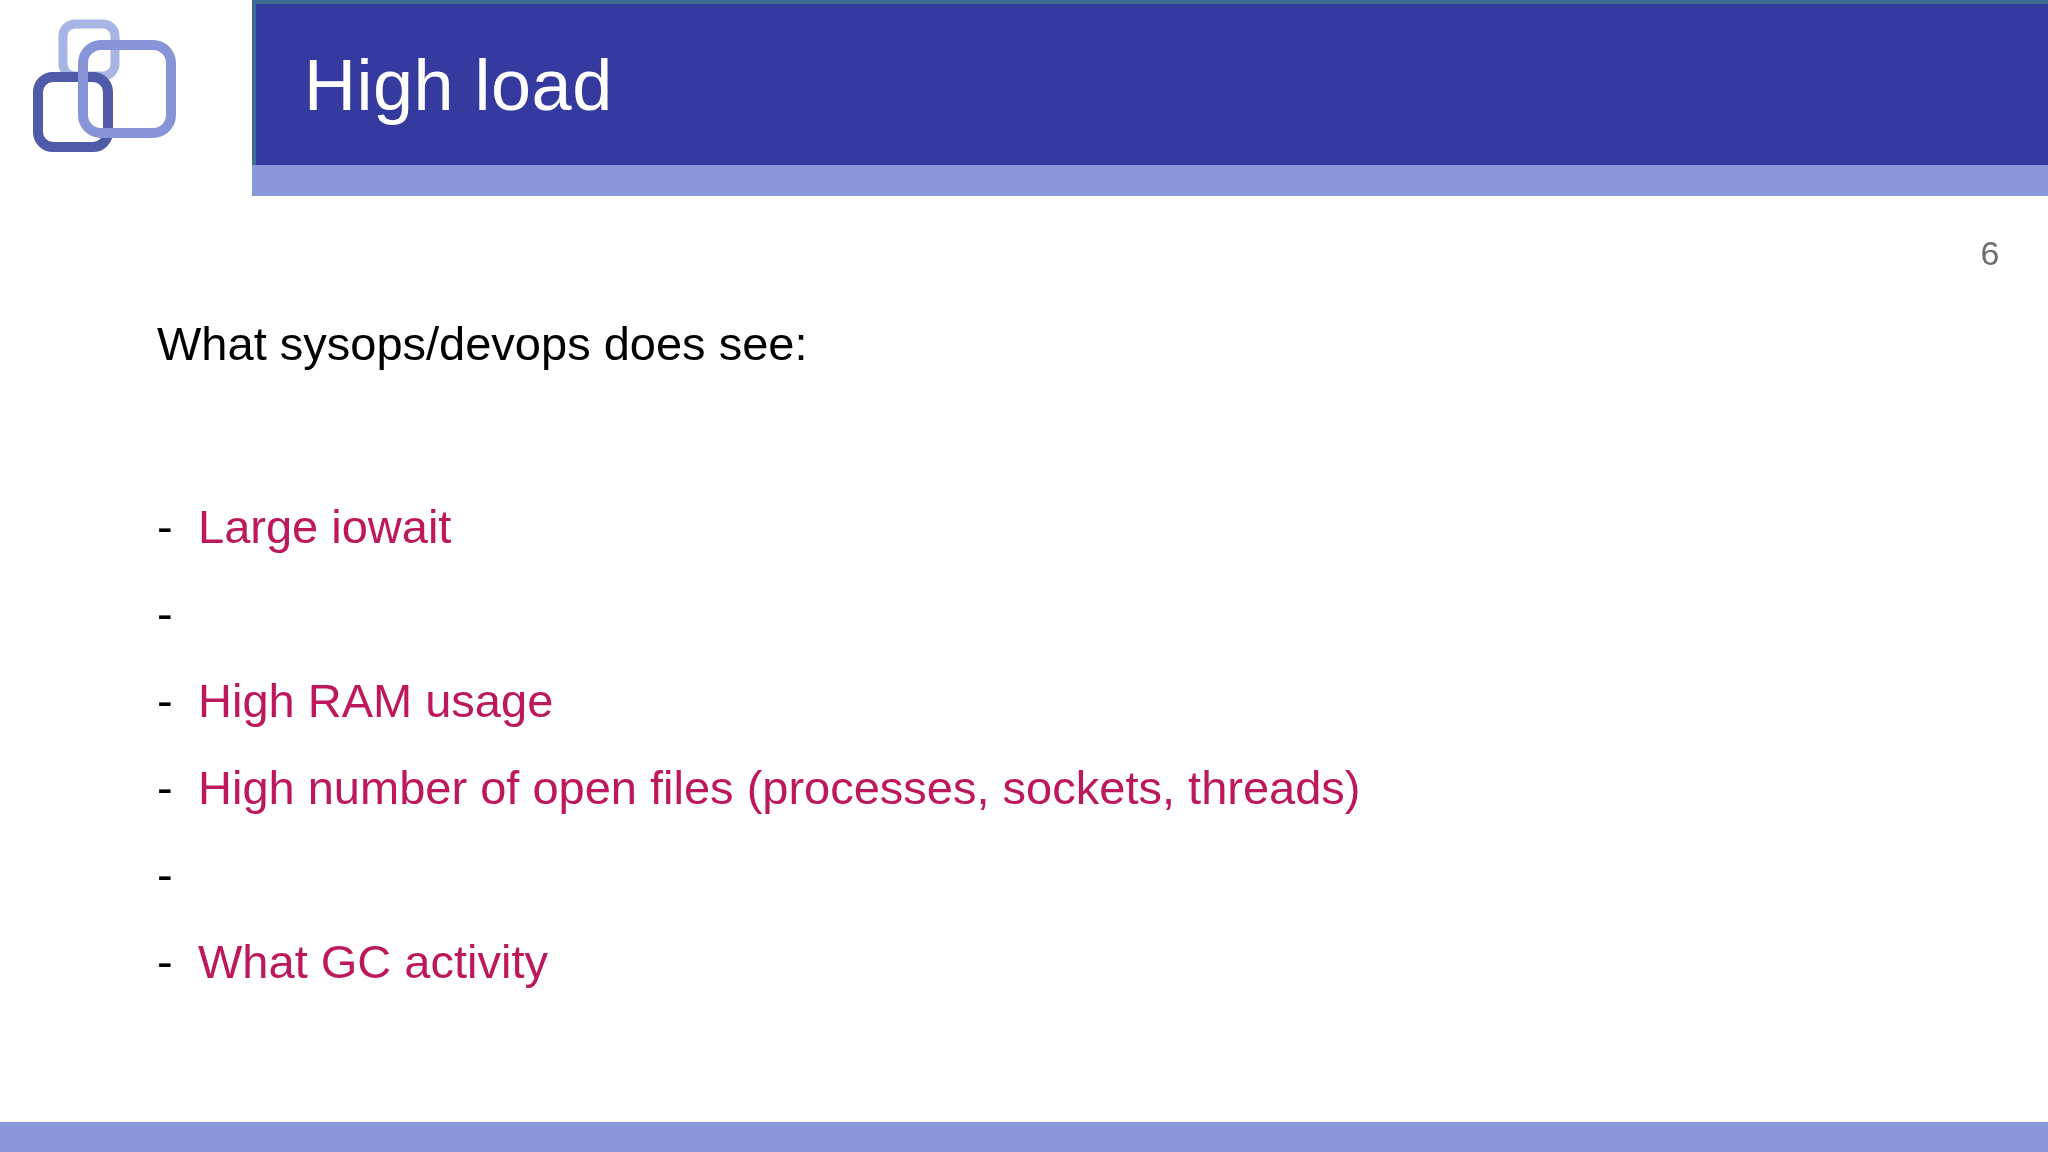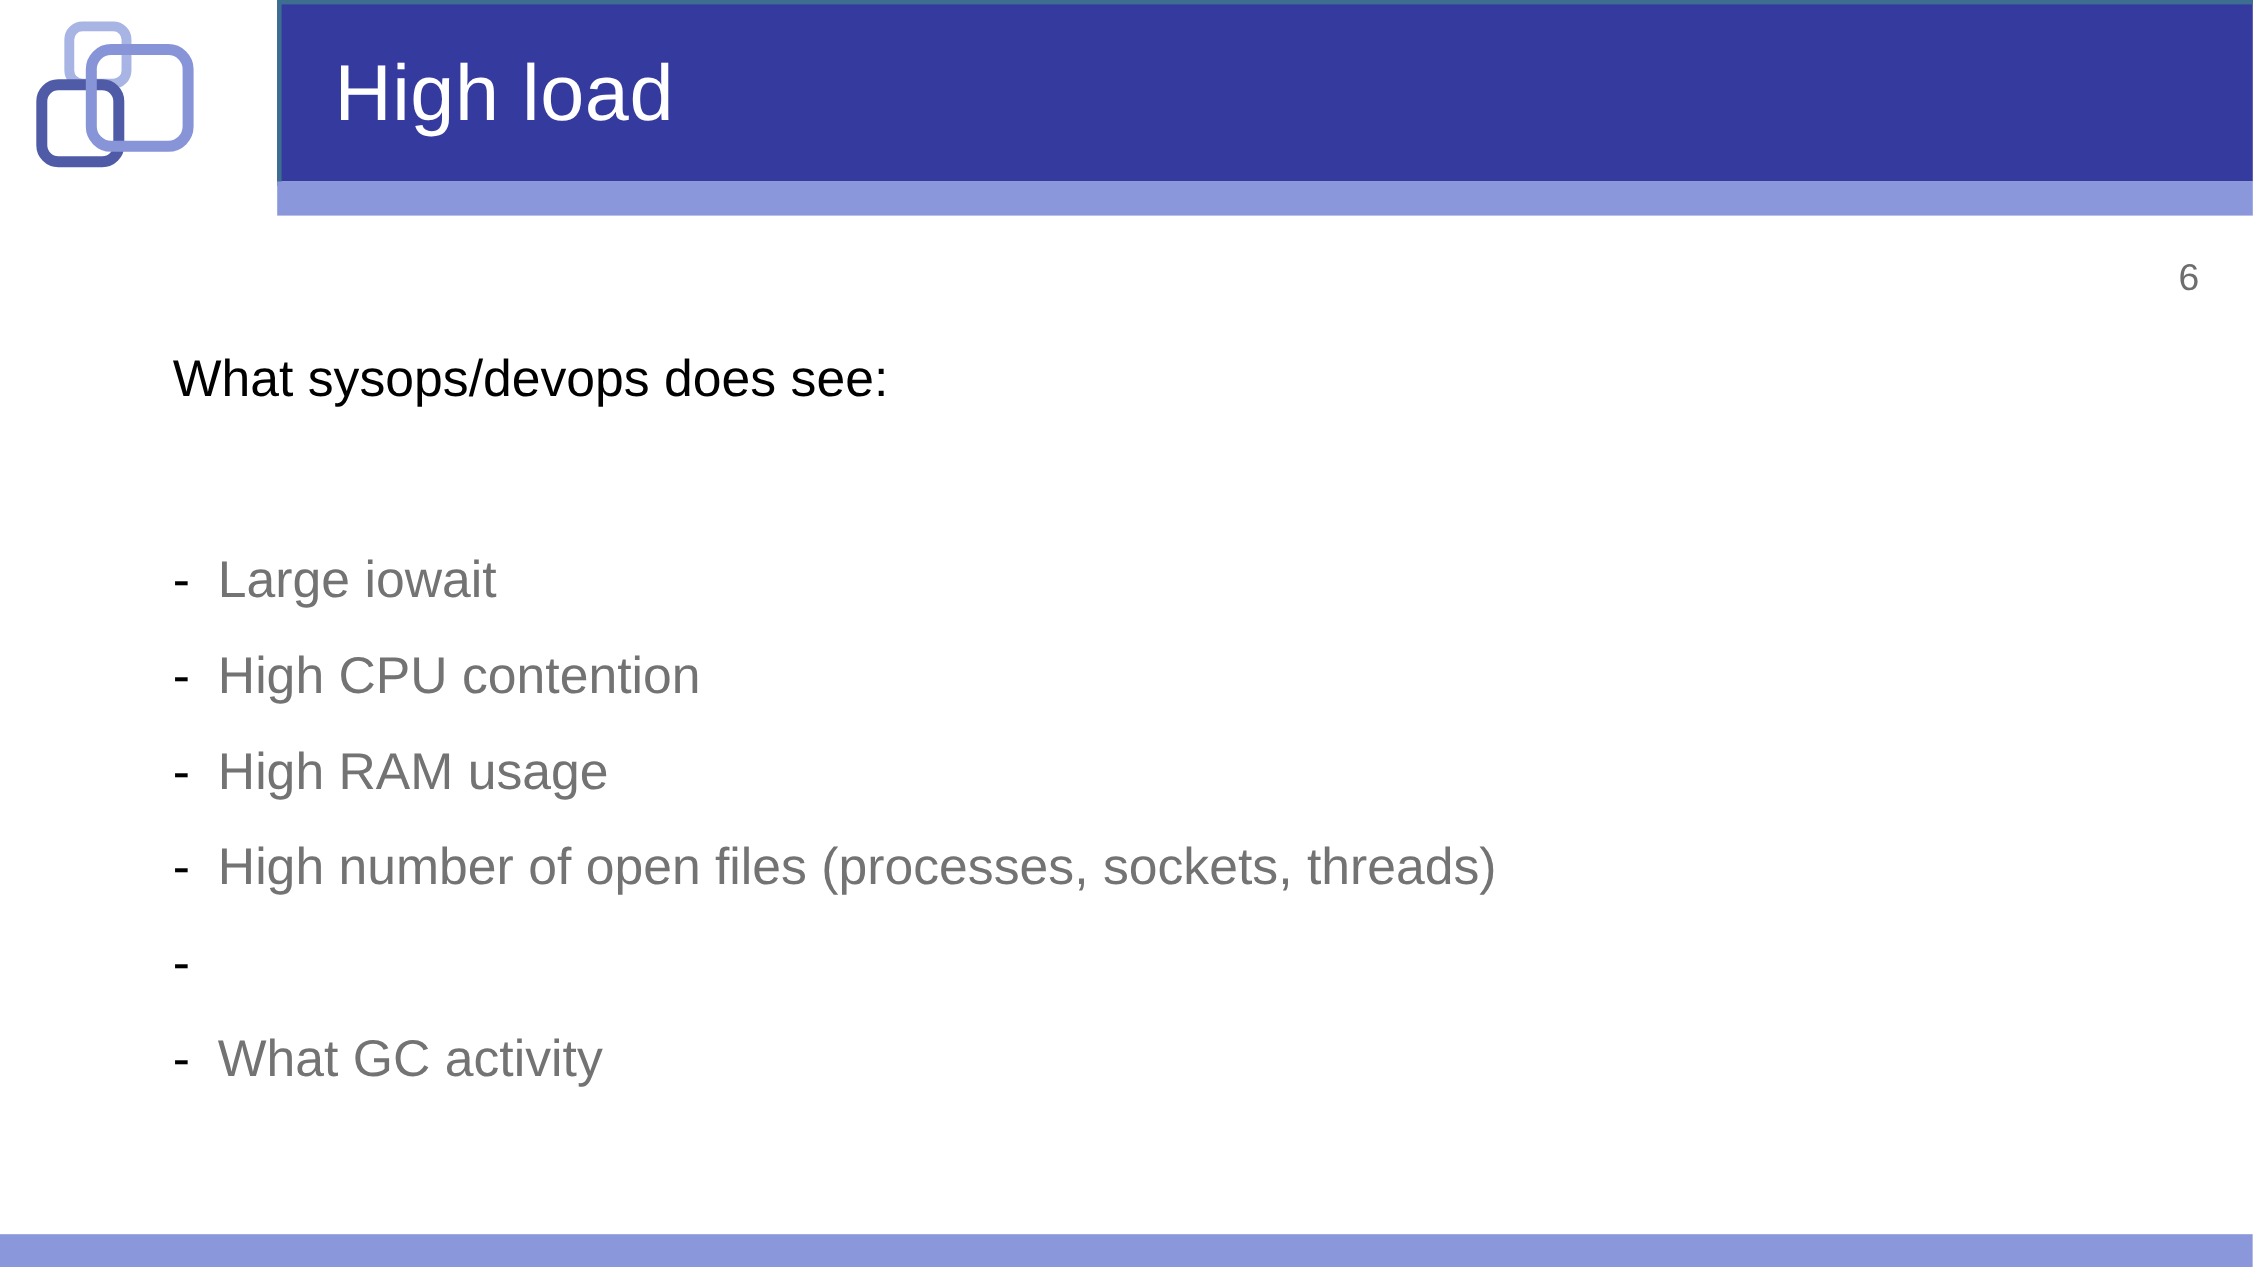--- a/index.html
+++ b/index.html
@@ -149,21 +149,21 @@
     width: 41px;
     flex: 0 0 41px;
     color: #000000;
     font-family: "Liberation Sans", sans-serif;
     font-size: 47px;
     line-height: 87px;
   }
 
   .bullet-text {
     display: inline-block;
-    color: #737373;
+    color: #be185d;
     font-family: "Liberation Sans", sans-serif;
     font-size: 47px;
     font-weight: 400;
     line-height: 87px;
   }
 
   
   .footer-bar {
     position: absolute;
     left: 0px;
@@ -204,21 +204,20 @@
 
     <div class="bullet-list">
 
       <div class="bullet-row">
         <span class="bullet-dash">-</span>
         <span class="bullet-text">Large iowait</span>
       </div>
 
       <div class="bullet-row">
         <span class="bullet-dash">-</span>
-        <span class="bullet-text">High CPU contention</span>
       </div>
 
       <div class="bullet-row">
         <span class="bullet-dash">-</span>
         <span class="bullet-text">High RAM usage</span>
       </div>
 
       <div class="bullet-row">
         <span class="bullet-dash">-</span>
         <span class="bullet-text">High number of open files (processes, sockets, threads)</span>

